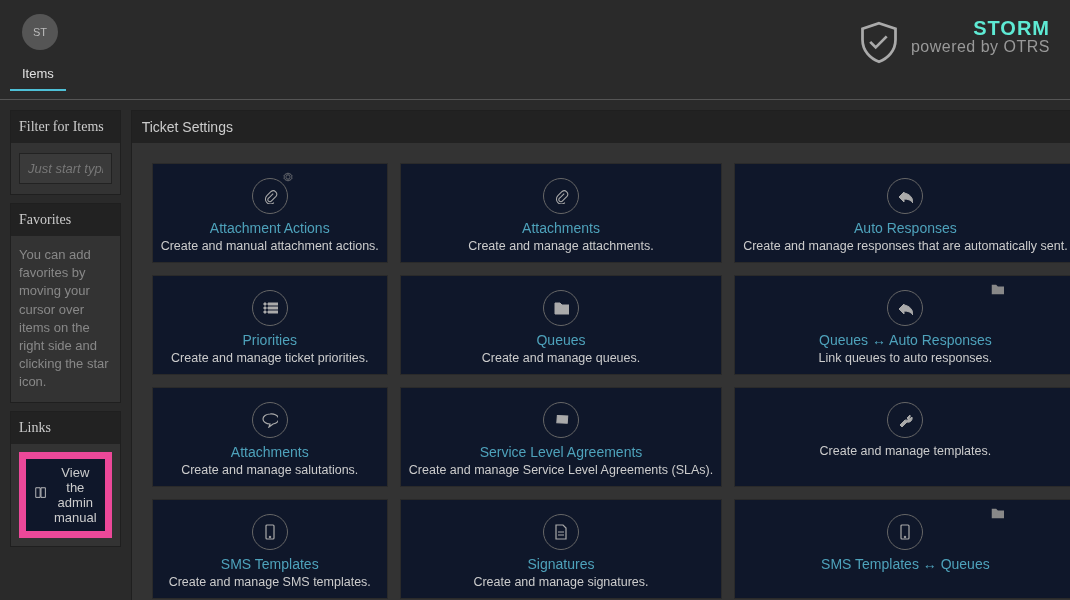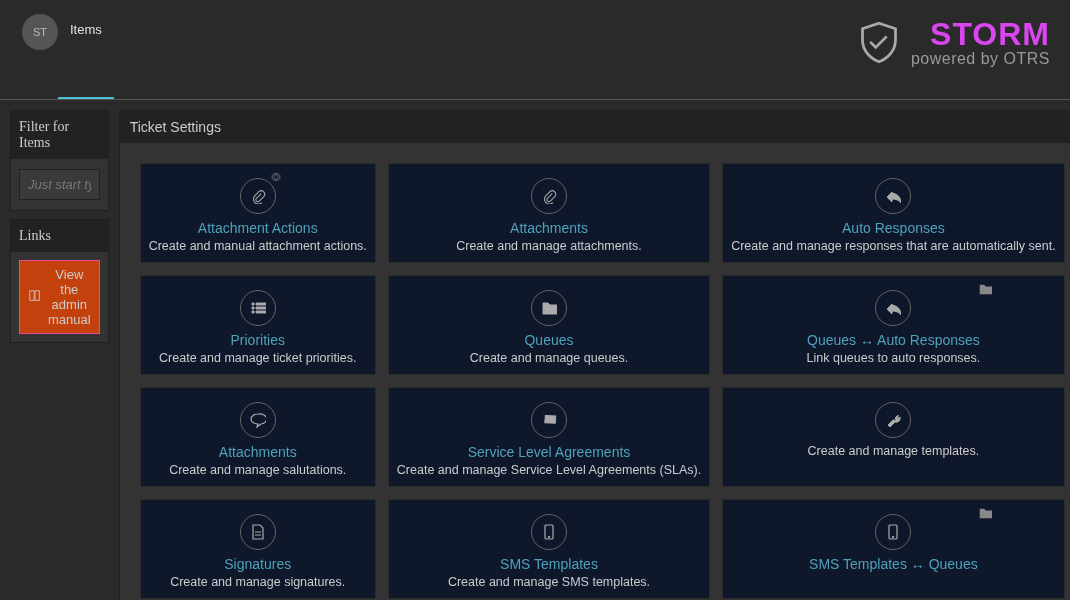--- a/index.html
+++ b/index.html
@@ -14,21 +14,21 @@
   .header {
     height: 100px;
     padding: 14px 20px 0 10px;
     display: flex;
     justify-content: space-between;
     border-bottom: 1px solid #555;
     position: relative;
   }
   .header-left {
     display: flex;
-    flex-direction: row;
+    flex-direction: column;
   }
   .avatar {
     width: 36px;
     height: 36px;
     background: #555;
     border-radius: 50%;
     display: flex;
     align-items: center;
     justify-content: center;
     font-size: 11px;
@@ -44,21 +44,21 @@
     border-bottom: 2px solid #4ec0d6;
     cursor: pointer;
   }
   .brand {
     display: flex;
     align-items: flex-start;
     gap: 10px;
     padding-top: 4px;
   }
   .brand-text { text-align: right; }
-  .brand-name { font-size: 32px; font-weight: 700; color: #d946ef; letter-spacing: 1px; line-height: 1; }
+  .brand-name { font-size: 20px; font-weight: 700; color: #5eead4; letter-spacing: 1px; line-height: 1; }
   .brand-sub { font-size: 16px; color: #999; letter-spacing: 0.5px; }
   .layout {
     display: flex;
     padding: 10px;
     gap: 10px;
   }
   .sidebar {
     width: 268px;
     display: flex;
     flex-direction: column;
@@ -86,22 +86,22 @@
     background: #3a3a3a;
     border: 1px solid #222;
     padding: 7px 8px;
     font-size: 13px;
     color: #999;
     font-style: italic;
   }
   .filter-input::placeholder { color: #777; font-style: italic; }
   .manual-btn {
     width: 100%;
-    background: #c2410c;
-    border: 1px solid #ec4899;
+    background: #0f172a;
+    border: 7px solid #ec4899;
     padding: 6px 8px;
     font-size: 13px;
     color: #ccc;
     display: flex;
     align-items: center;
     cursor: pointer;
     margin: 6px 0;
   }
   .manual-btn .icon { margin-right: 6px; }
   .manual-btn span:last-child { flex: 1; text-align: center; }
@@ -229,20 +229,24 @@
 <div class="layout">
   <div class="sidebar">
 
     <div class="panel">
       <div class="panel-title">Filter for Items</div>
       <div class="panel-body">
         <input class="filter-input" type="text" placeholder="Just start typing to filter..." style="">
       </div>
     </div>
 
+    <div class="panel">
+      <div class="panel-title">Favorites</div>
+      <div class="panel-body">You can add favorites by moving your cursor over items on the right side and clicking the star icon.</div>
+    </div>
 
     <div class="panel">
       <div class="panel-title">Links</div>
       <div style="padding:2px 8px;">
         <div class="manual-btn">
           <span class="icon"><svg width="14" height="14" viewBox="0 0 16 16" stroke="#ccc">
                 <use href="#book-icon"></use>
               </svg></span>
           <span>View the admin manual</span>
         </div>
@@ -336,34 +340,34 @@
           <div class="card-icon">
             <svg viewBox="0 0 16 16">
               <use href="#wrench-icon"></use>
             </svg>
           </div>
           <div class="card-desc">Create and manage templates.</div>
         </div>
         <div class="card">
           <div class="card-icon">
             <svg viewBox="0 0 16 16">
+              <use href="#mobile-icon"></use>
+            </svg>
+          </div>
+          <div class="card-title">SMS Templates</div>
+          <div class="card-desc">Create and manage SMS templates.</div>
+        </div>
+        <div class="card">
+          <div class="card-icon">
+            <svg viewBox="0 0 16 16">
               <use href="#file-icon"></use>
             </svg>
           </div>
           <div class="card-title">Signatures</div>
           <div class="card-desc">Create and manage signatures.</div>
-        </div>
-        <div class="card">
-          <div class="card-icon">
-            <svg viewBox="0 0 16 16">
-              <use href="#mobile-icon"></use>
-            </svg>
-          </div>
-          <div class="card-title">SMS Templates</div>
-          <div class="card-desc">Create and manage SMS templates.</div>
         </div>
         <div class="card">
           <span class="corner-icon corner-right-2"><svg viewBox="0 0 16 16">
               <use href="#folder-icon"></use>
             </svg></span>
           <div class="card-icon">
             <svg viewBox="0 0 16 16">
               <use href="#mobile-icon"></use>
             </svg>
           </div>

